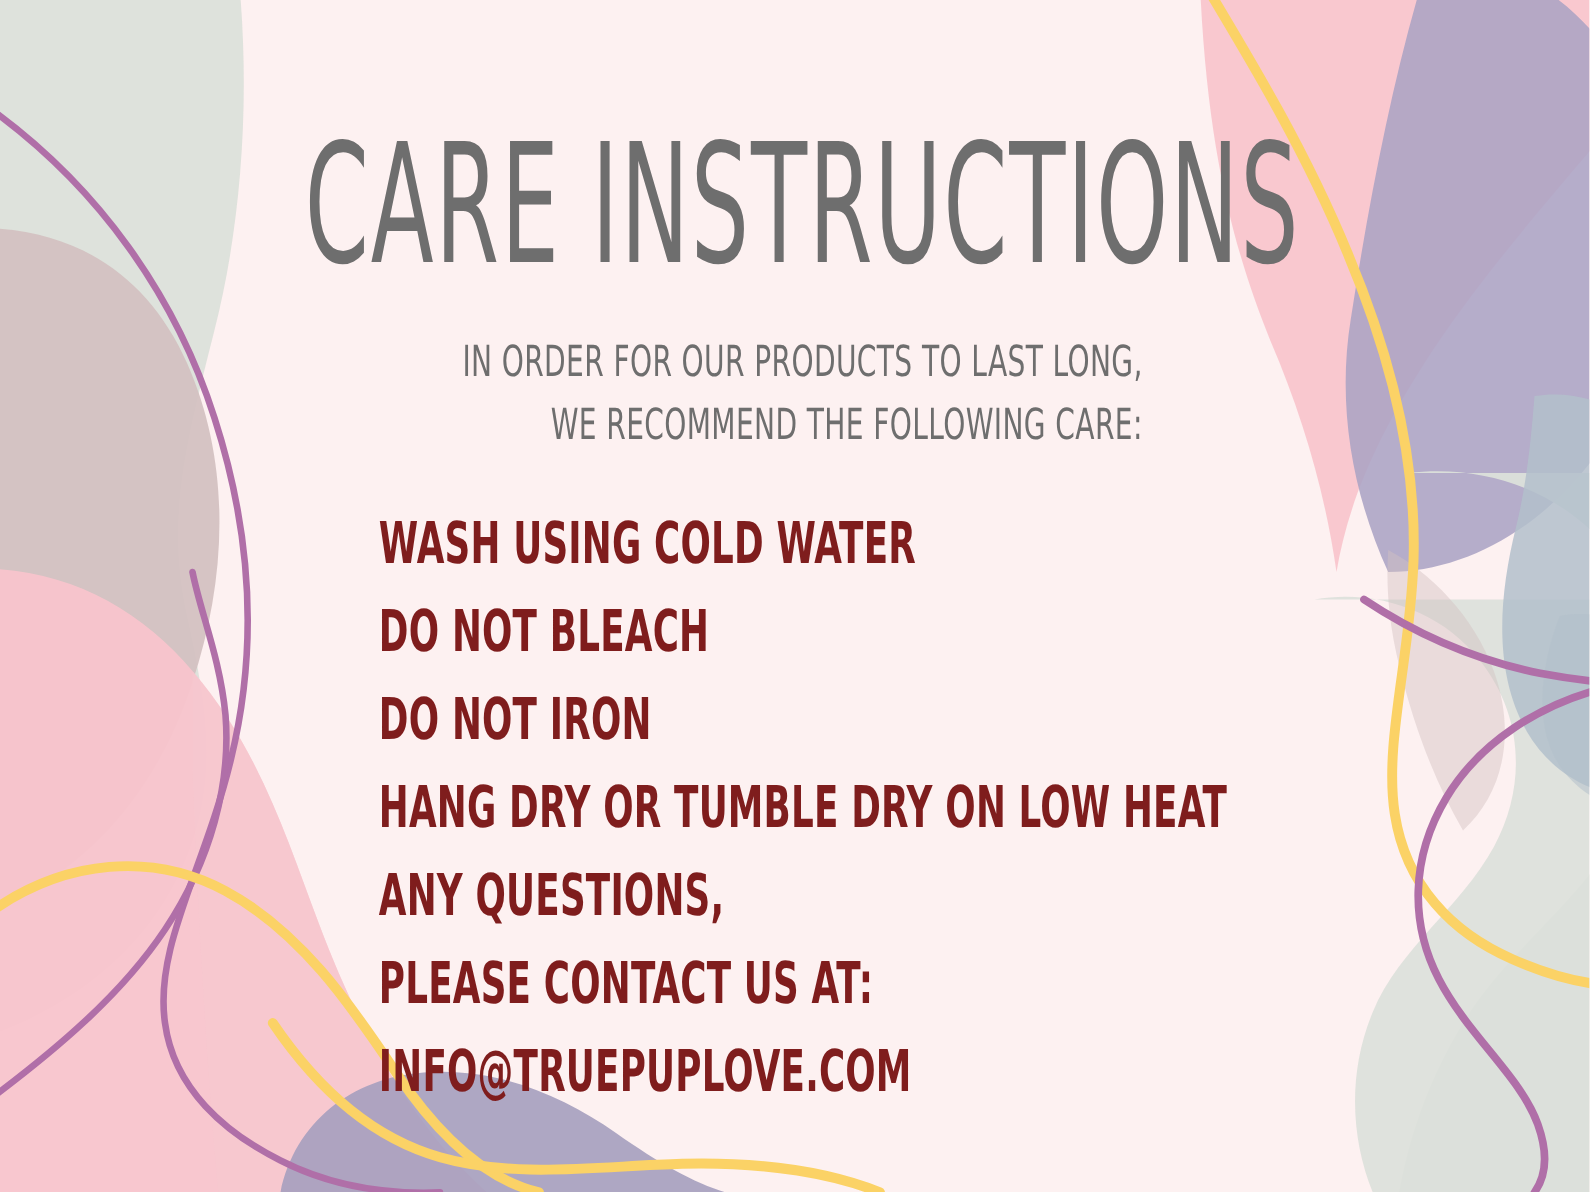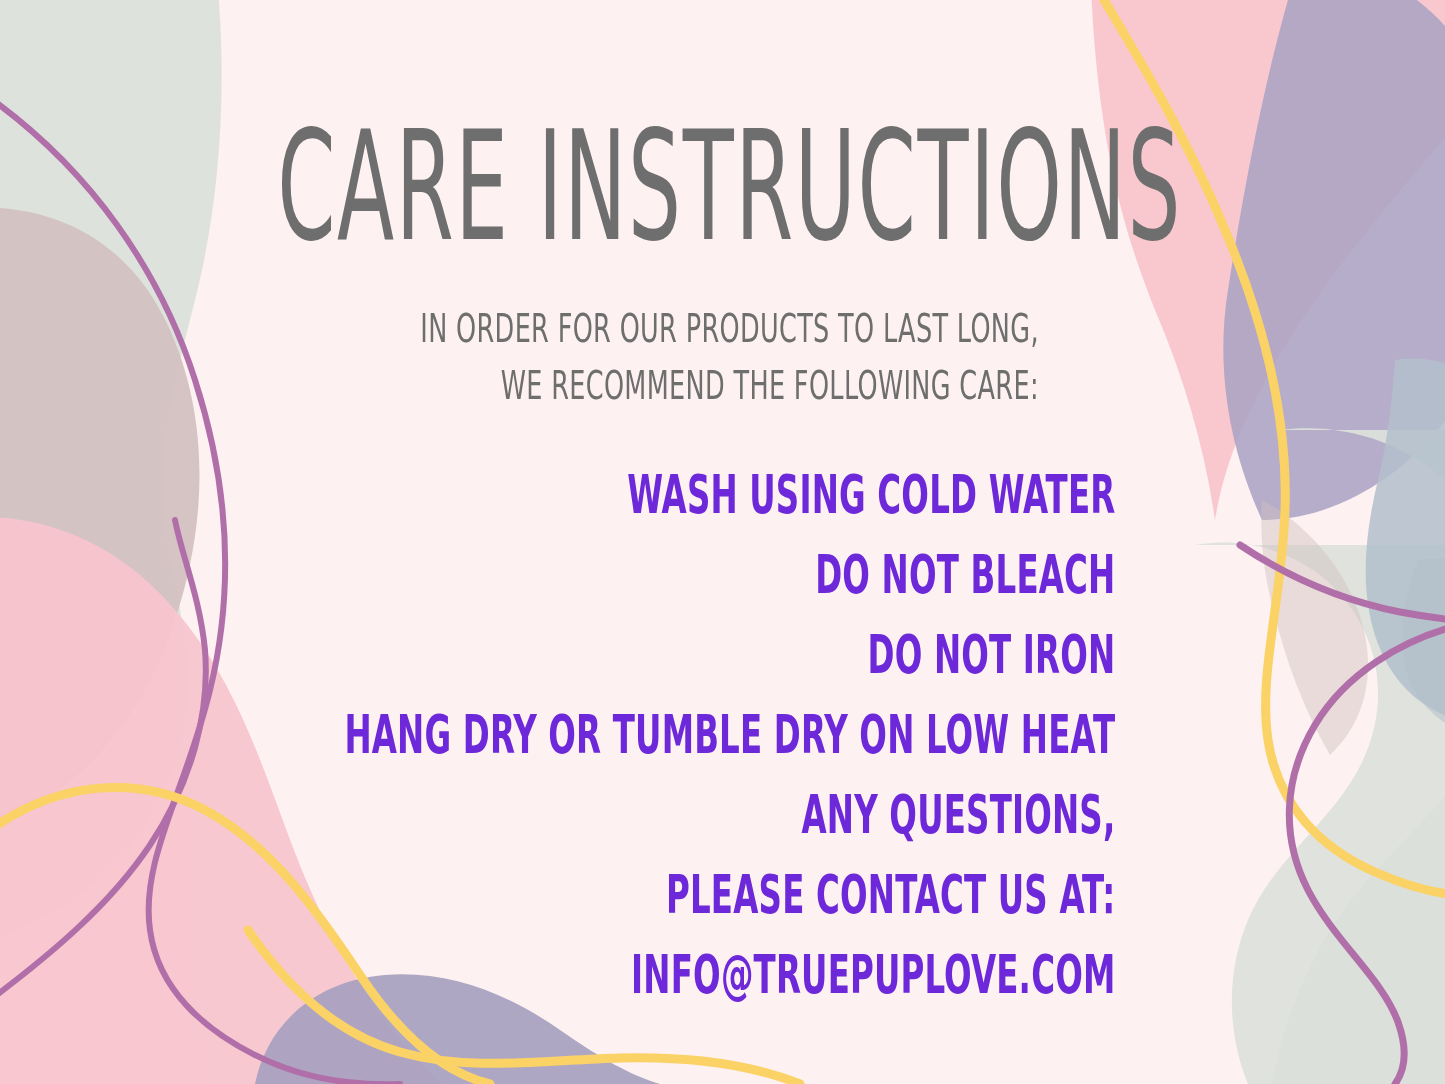--- a/index.html
+++ b/index.html
@@ -51,22 +51,22 @@
     line-height:1.0;
     font-weight:400;
     letter-spacing:0.4px;
     transform:scaleX(0.86) scaleY(1.18);
     transform-origin:center center;
     margin-bottom:24px;
     white-space:nowrap;
   }
   #steps {
     margin-top:48px;
-    text-align:right;
-    color:#6d28d9;
+    text-align:left;
+    color:#7f1d1d;
   }
   #steps .step {
     font-family:"Liberation Sans Narrow","DejaVu Sans Condensed","Liberation Sans", sans-serif;
     font-size:43px;
     line-height:1.0;
     font-weight:700;
     letter-spacing:0.2px;
     transform:scaleX(0.84) scaleY(1.22);
     transform-origin:center center;
     margin-bottom:37px;

